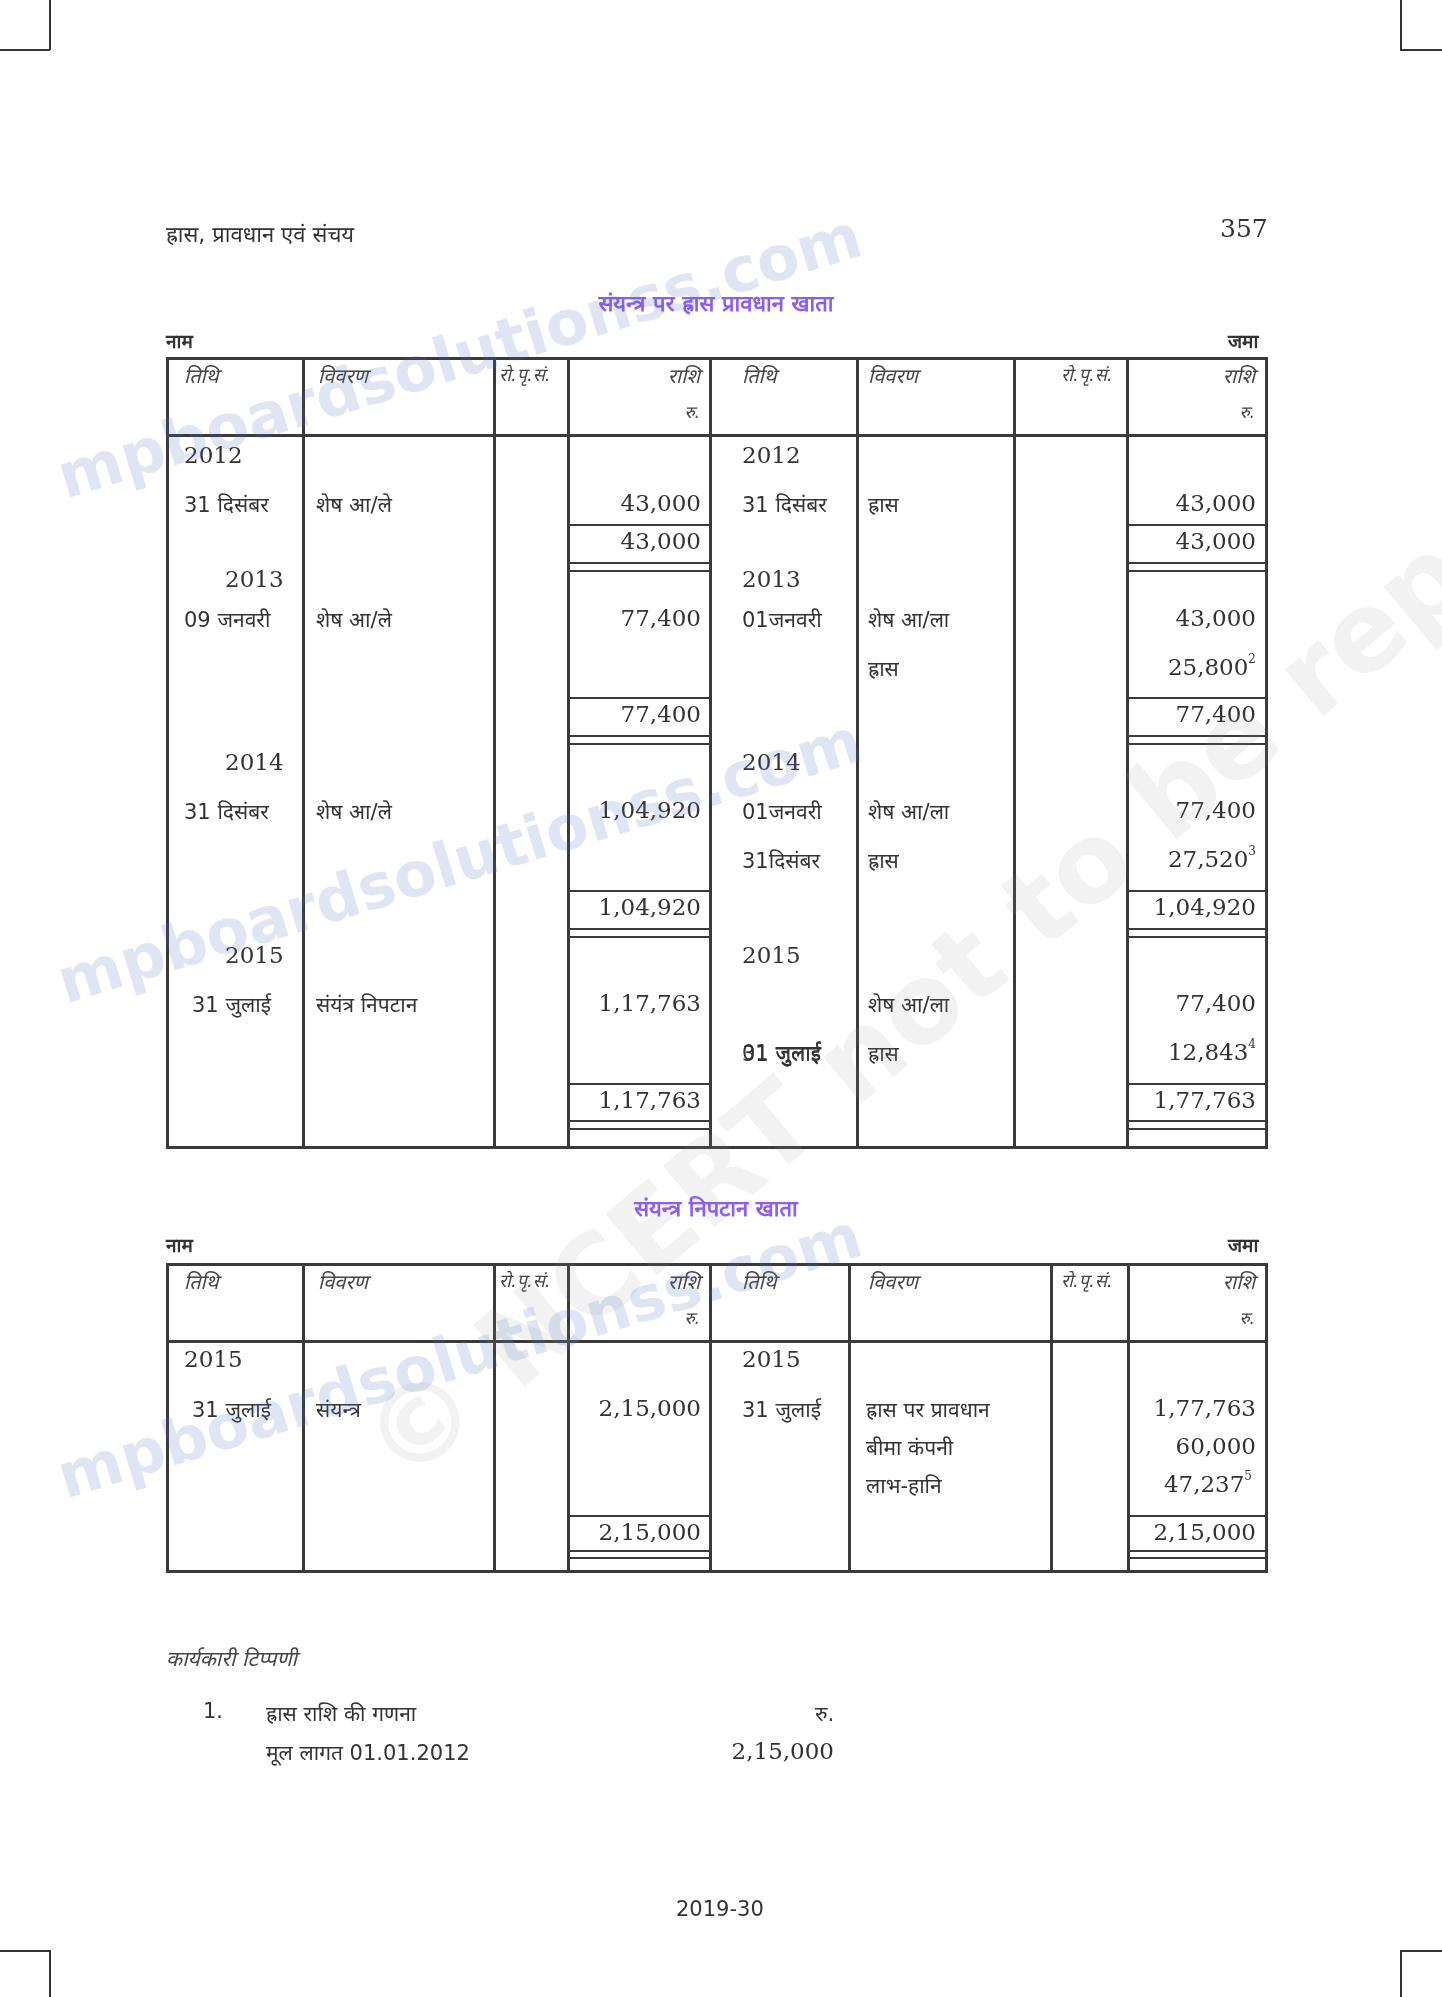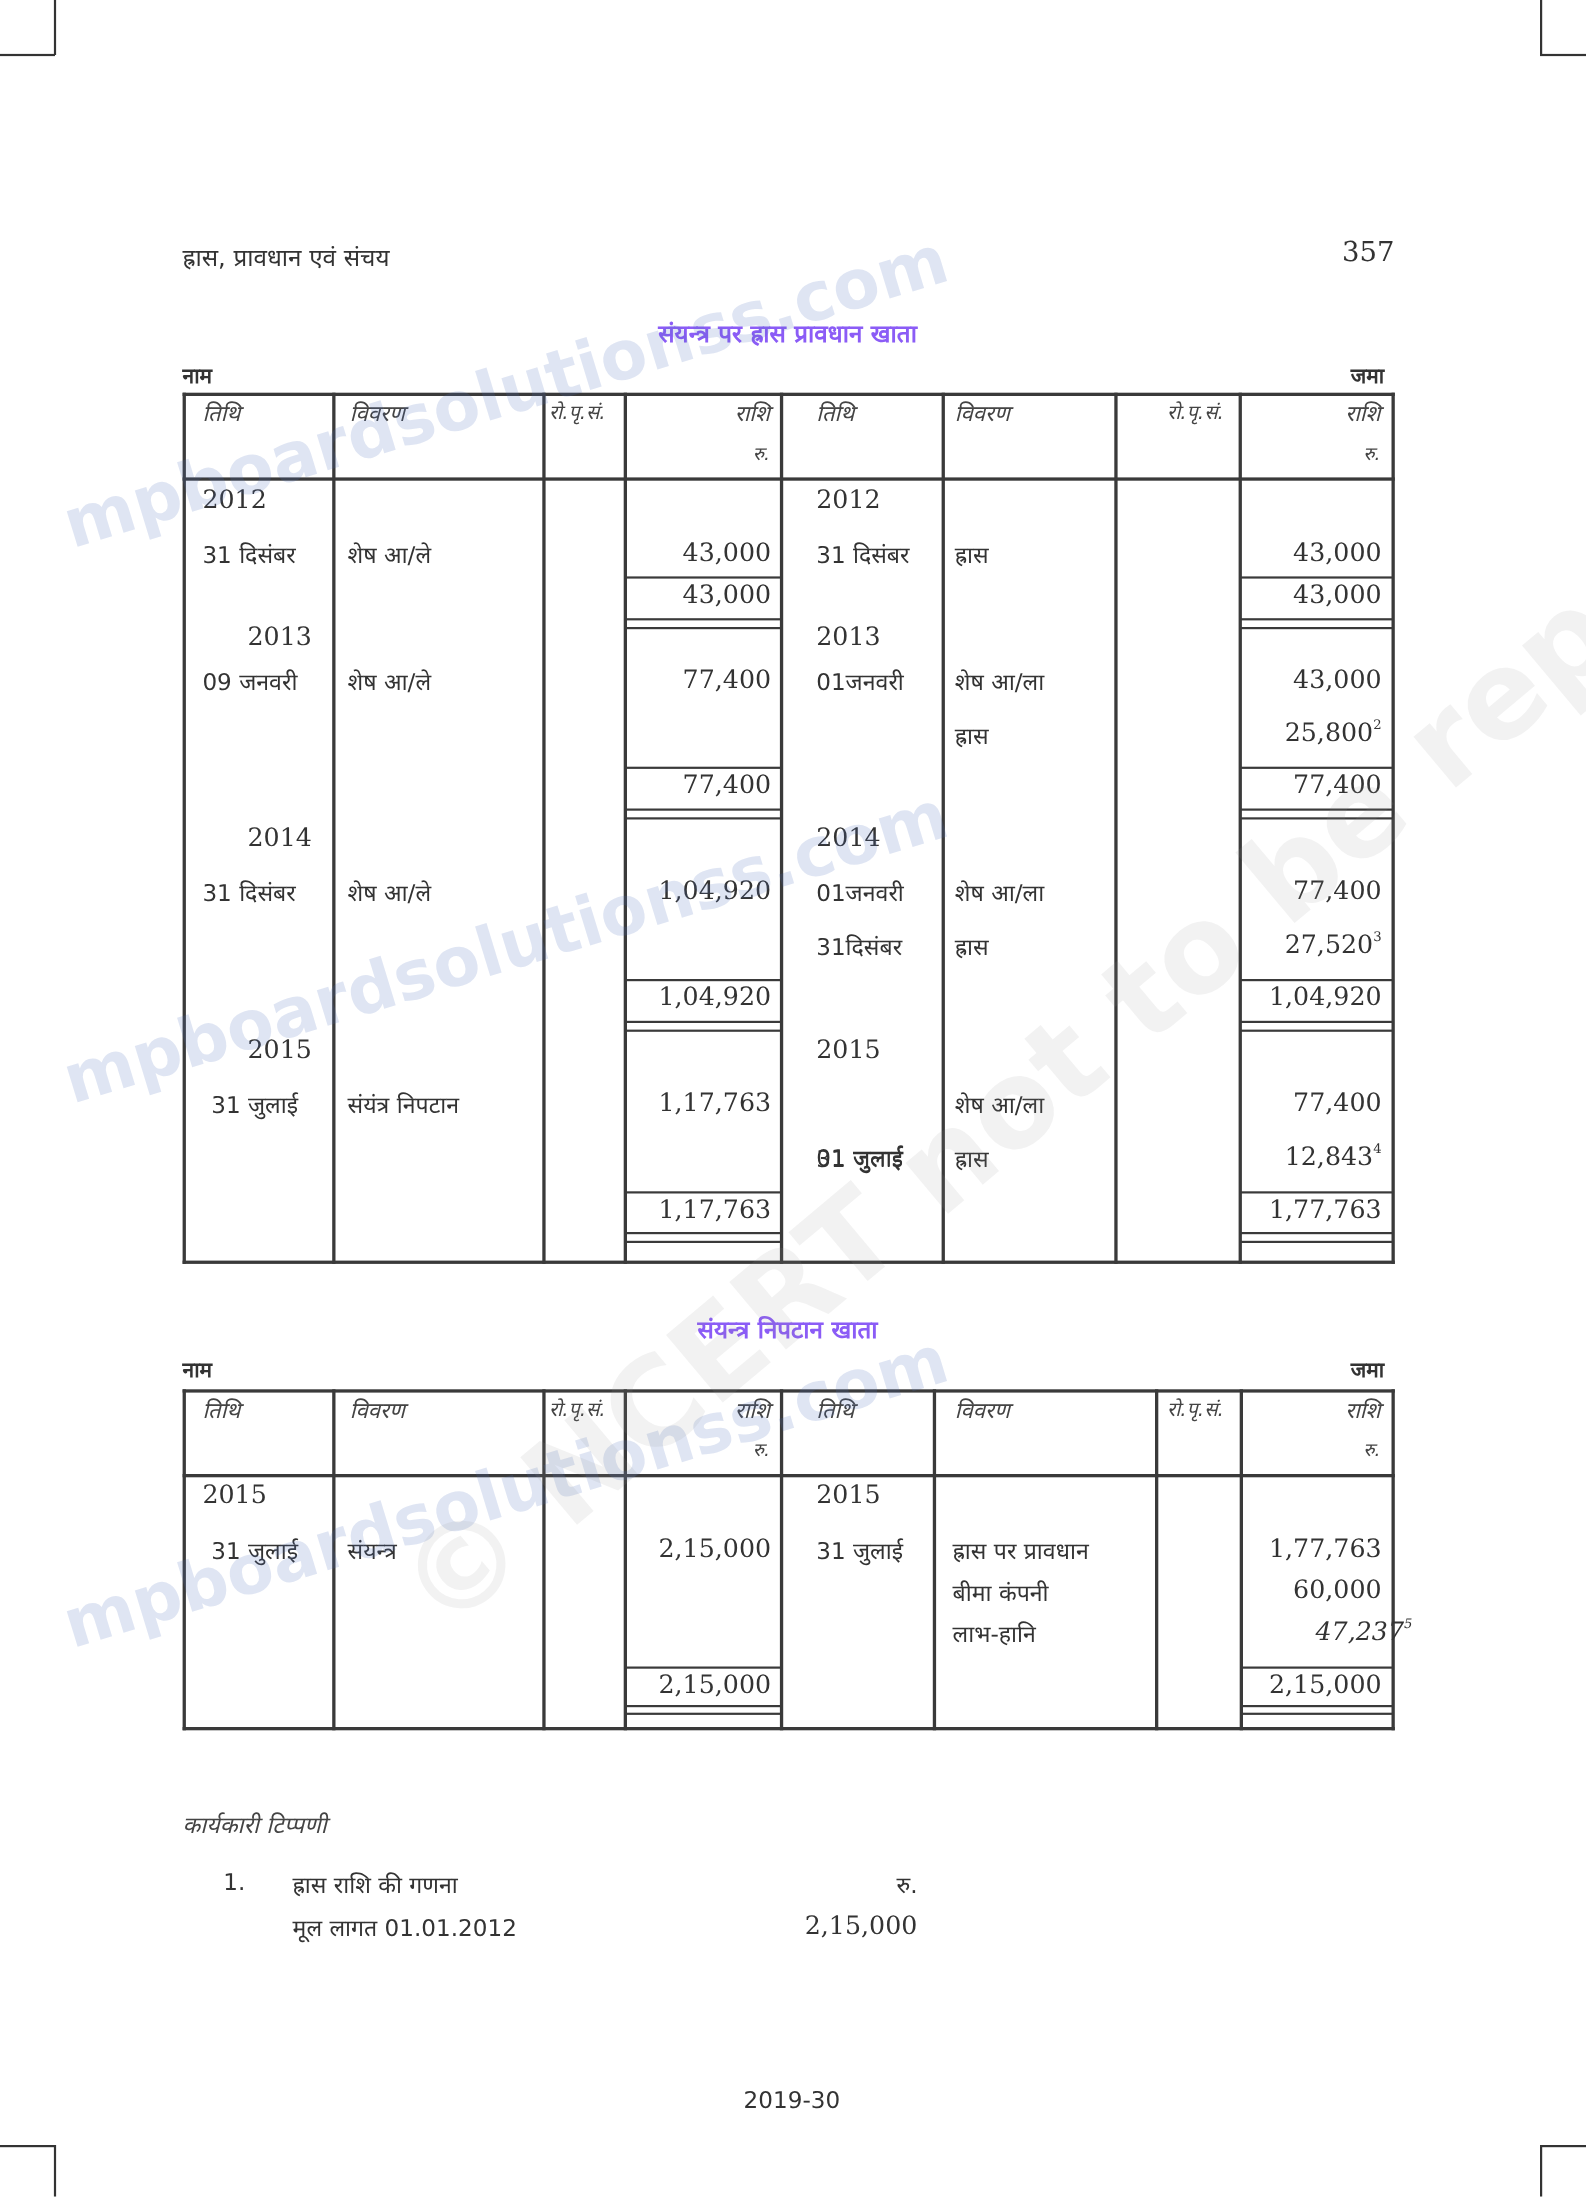--- a/index.html
+++ b/index.html
@@ -195,21 +195,21 @@
   <div class="thin" style="left:569px;top:1550px;width:141px;"></div>
   <div class="thin" style="left:569px;top:1557px;width:141px;"></div>
 
   <div class="cell" style="left:742px;top:1346px;">2015</div>
   <div class="cell cell-dev" style="left:742px;top:1395px;">31 जुलाई</div>
   <div class="cell cell-dev" style="left:866px;top:1395px;">ह्रास पर प्रावधान</div>
   <div class="cell num" style="left:1130px;top:1395px;width:126px;">1,77,763</div>
   <div class="cell cell-dev" style="left:866px;top:1433px;">बीमा कंपनी</div>
   <div class="cell num" style="left:1130px;top:1433px;width:126px;">60,000</div>
   <div class="cell cell-dev" style="left:866px;top:1471px;">लाभ-हानि</div>
-  <div class="cell num" style="left:1158px;top:1471px;width:126px;font-style:italic;"><span>47,237</span><sup>5</sup></div>
+  <div class="cell num" style="left:1126px;top:1471px;width:126px;"><span>47,237</span><sup>5</sup></div>
   <div class="thin" style="left:1128px;top:1515px;width:138px;"></div>
   <div class="cell num" style="left:1130px;top:1519px;width:126px;">2,15,000</div>
   <div class="thin" style="left:1128px;top:1550px;width:138px;"></div>
   <div class="thin" style="left:1128px;top:1557px;width:138px;"></div>
 </div>
 
 <div class="abs note" style="left:166px;top:1600px;font-style:italic;color:#444;">कार्यकारी टिप्पणी</div>
 <div class="abs note" style="left:203px;top:1655px;">1.</div>
 <div class="abs note" style="left:266px;top:1655px;">ह्रास राशि की गणना</div>
 <div class="abs note" style="left:815px;top:1655px;">रु.</div>

